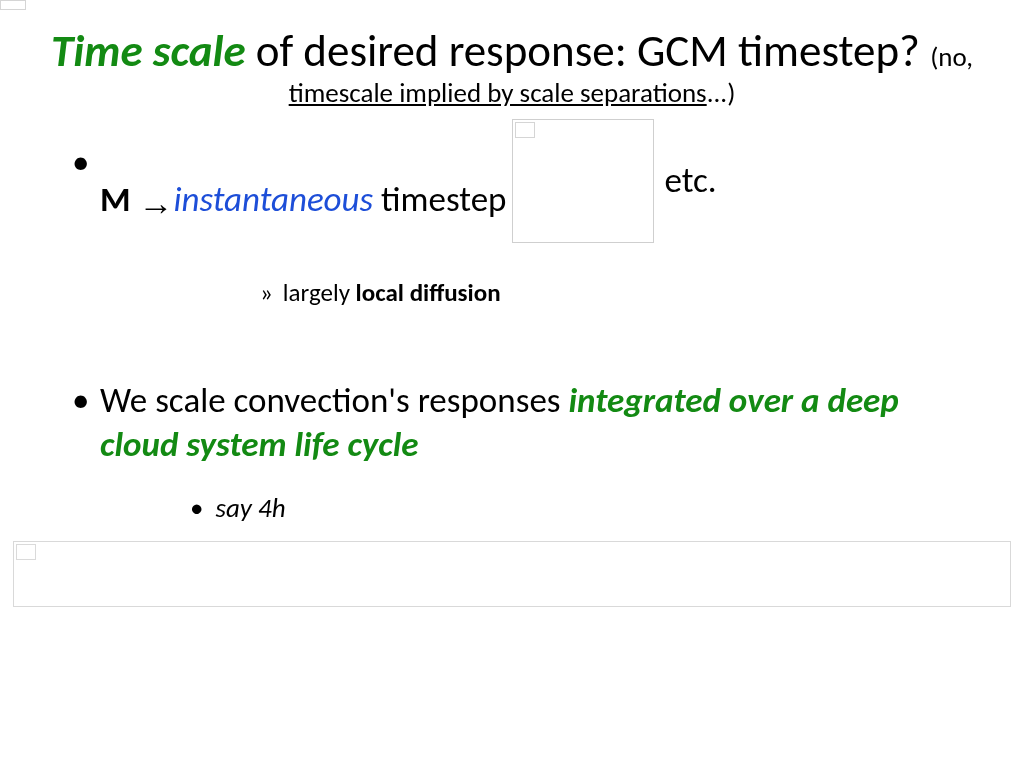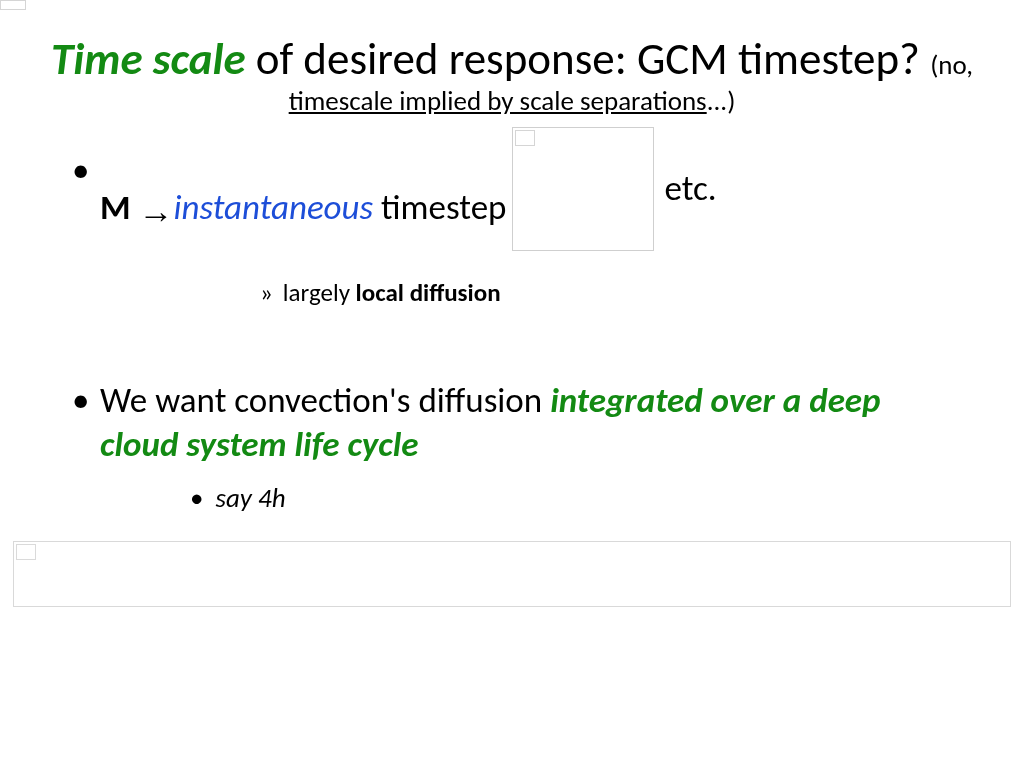--- a/index.html
+++ b/index.html
@@ -10,21 +10,21 @@
     background: #ffffff;
     font-family: Calibri, "Segoe UI", Arial, sans-serif;
     color: #000000;
     overflow: hidden;
   }
   .slide {
     position: relative;
     width: 1024px;
     height: 553px;
     box-sizing: border-box;
-    padding-top: 32px;
+    padding-top: 24px;
   }
   .title-block {
     text-align: center;
     line-height: 1.18;
     padding: 0 40px;
   }
   .title-line {
     font-size: 45px;
     color: #000000;
   }
@@ -88,41 +88,41 @@
   .placeholder-box::before {
     content: "";
     position: absolute;
     left: 2px;
     top: 2px;
     width: 18px;
     height: 14px;
     border: 1px solid #d5d5d5;
   }
   .sub-bullet {
-    margin-top: 4px;
+    margin-top: 12px;
     margin-left: 160px;
     font-size: 25px;
     line-height: 1.3;
   }
   .sub-bullet .marker {
     margin-right: 10px;
   }
   .sub-bullet .bold { font-weight: bold; }
   .second-bullet {
     margin-top: 70px;
     position: relative;
     font-size: 35px;
     line-height: 1.25;
   }
   .second-bullet .bullet-dot {
     left: -28px;
     top: 0;
   }
   .second-sub {
-    margin-top: 14px;
+    margin-top: 24px;
     margin-left: 90px;
     font-size: 27px;
     font-style: italic;
   }
   .second-sub .marker2 {
     margin-right: 12px;
     font-style: normal;
   }
   .wide-box {
     position: absolute;
@@ -180,21 +180,21 @@
       <span class="bullet-dot">•</span>
       <span class="m-bold">M </span><span class="arrow">→</span><span class="red-em">instantaneous</span><span> timestep</span><span class="placeholder-box"></span><span class="etc-wrap">etc.</span>
     </div>
 
     <div class="sub-bullet">
       <span class="marker">»</span><span>largely </span><span class="bold">local diffusion</span>
     </div>
 
     <div class="second-bullet">
       <span class="bullet-dot">•</span>
-      <span>We want convection's diffusion </span><span class="green-em">integrated over a deep cloud system life cycle</span>
+      <span>We scale convection's responses </span><span class="green-em">integrated over a deep cloud system life cycle</span>
     </div>
 
     <div class="second-sub">
       <span class="marker2">•</span><span>say 4h</span>
     </div>
 
   </div>
 
   <div class="wide-box"></div>
 

